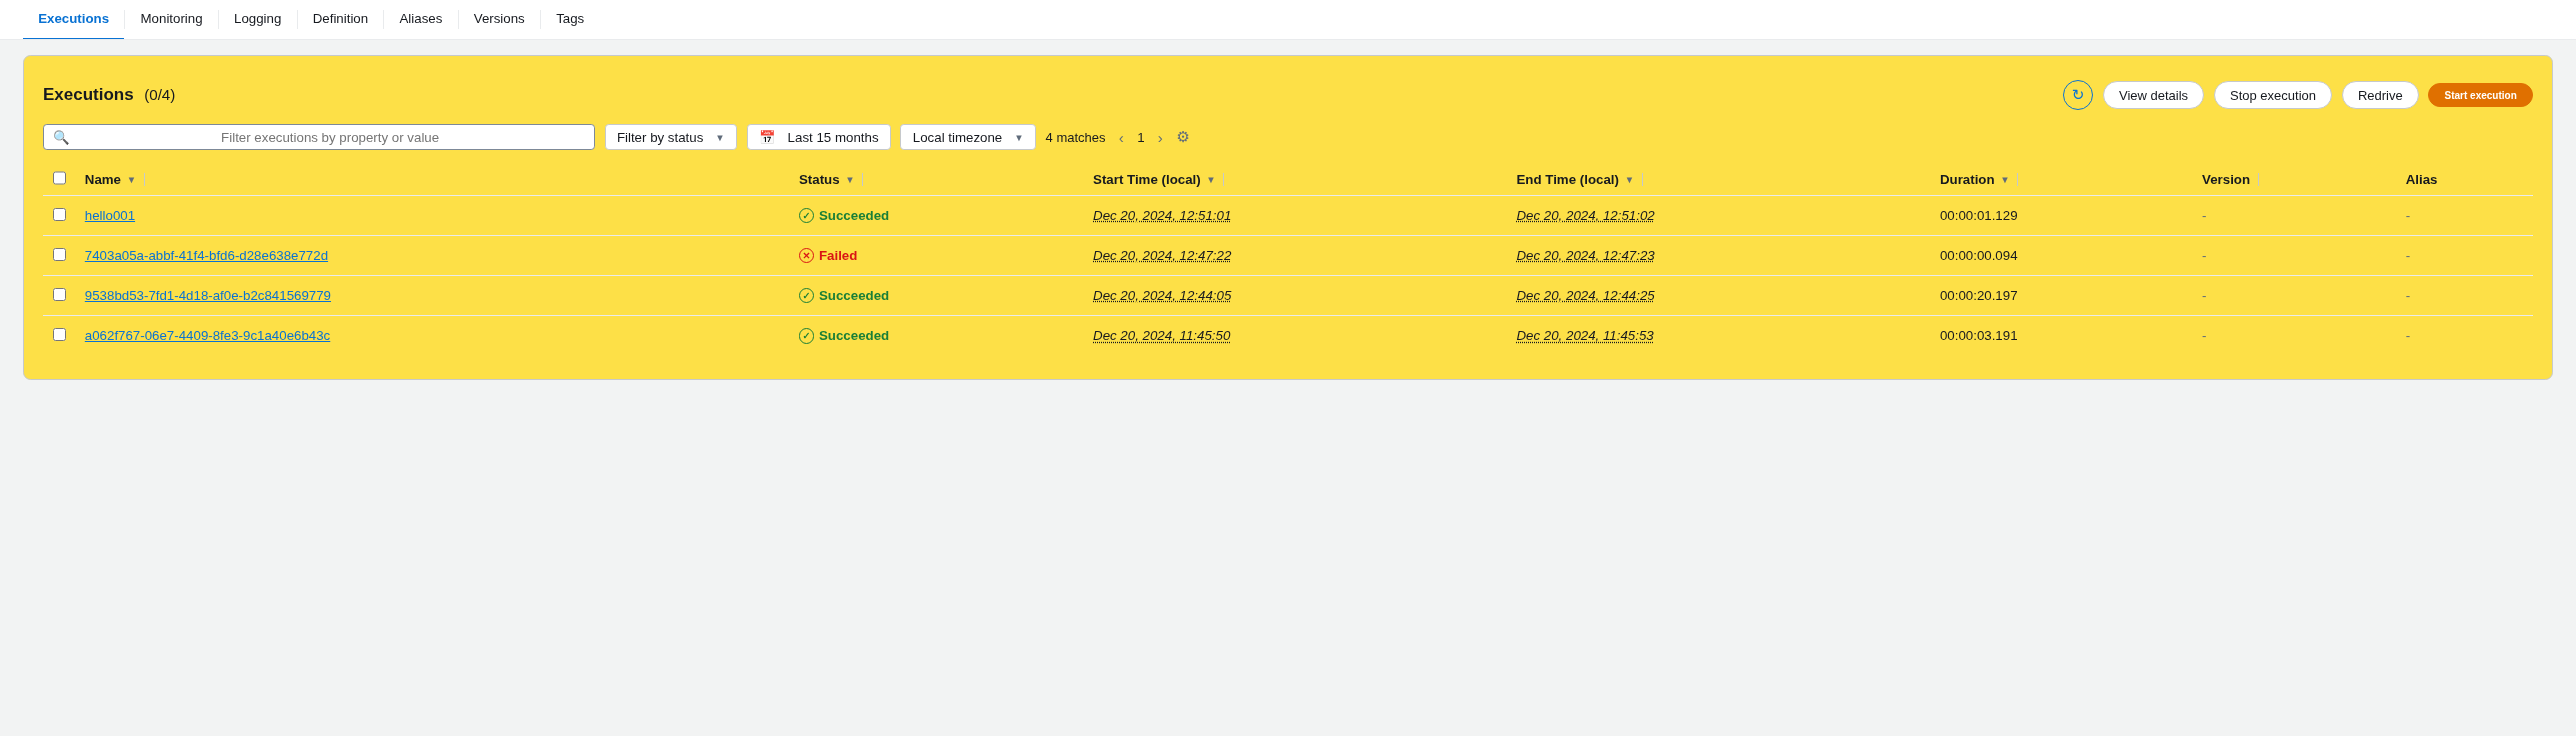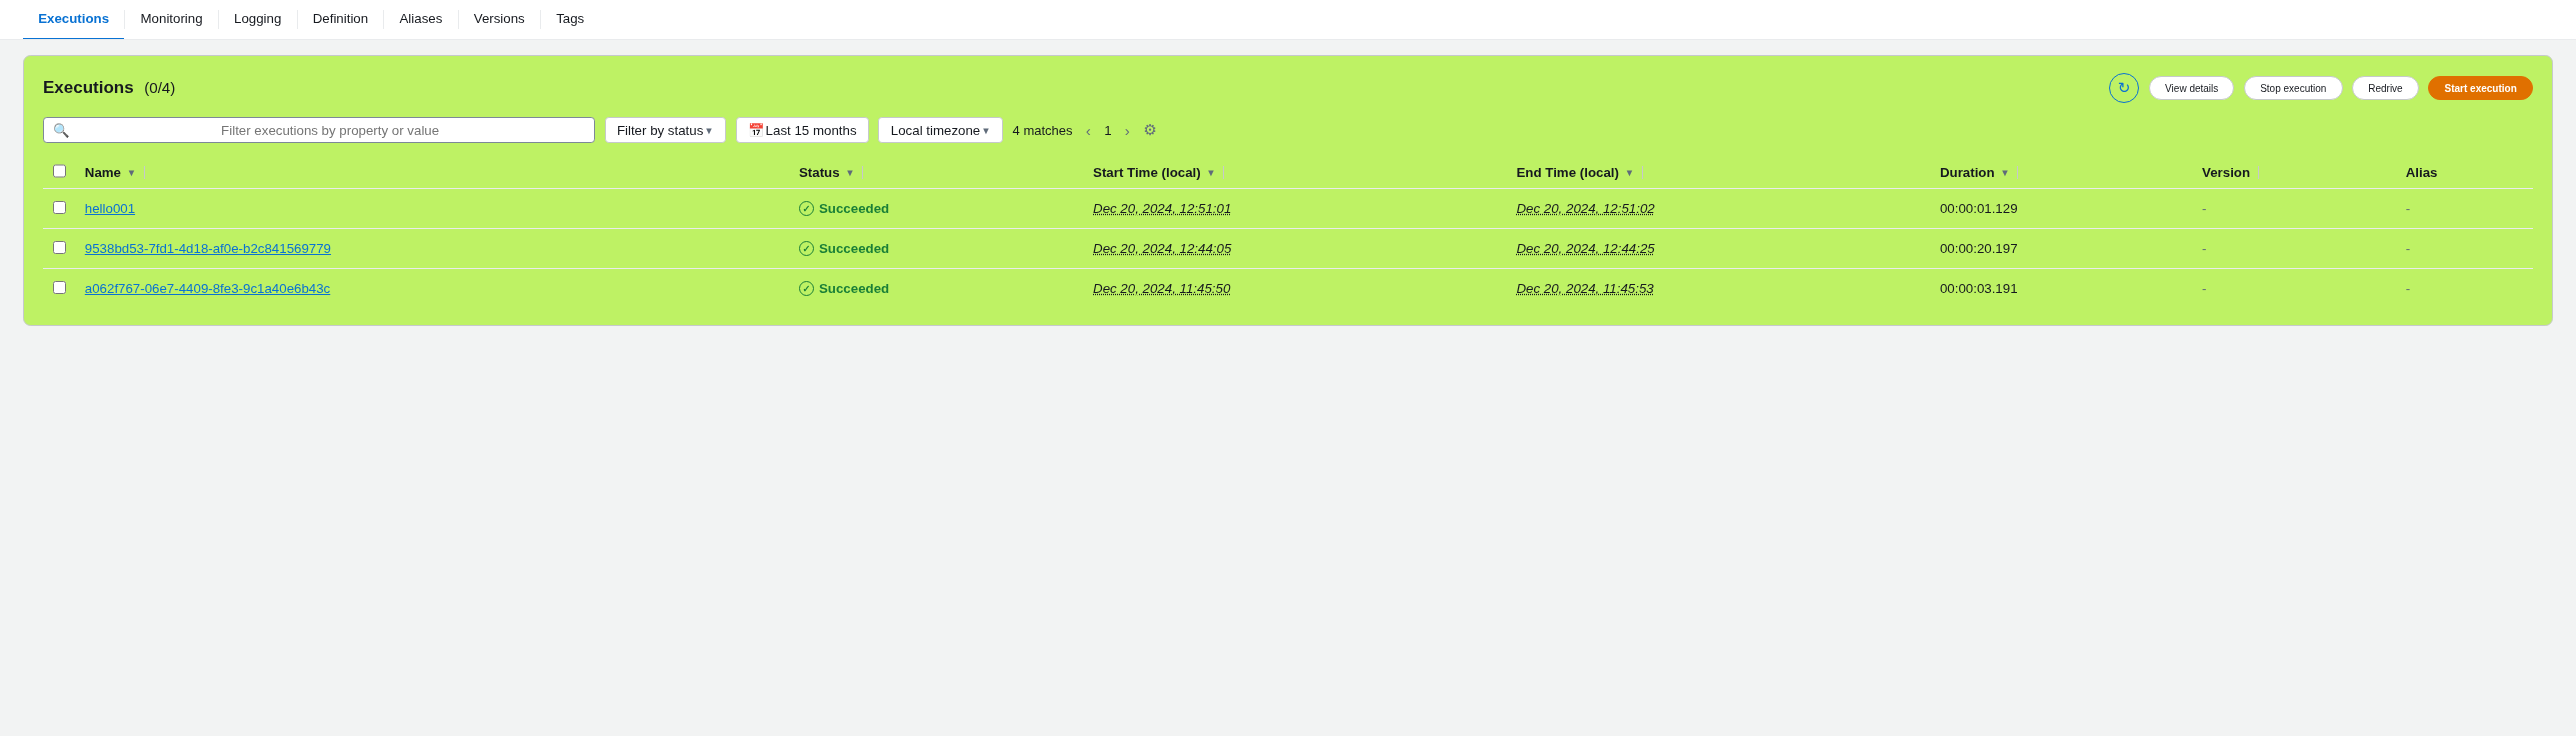--- a/index.html
+++ b/index.html
@@ -35,24 +35,24 @@
     .nav-tab-divider {
       width: 1px;
       height: 19px;
       background: #e9ebed;
       align-self: center;
     }
     .main-content {
       padding: 15.2px 23px;
     }
     .panel {
-      background: #bef264;
+      background: #fde047;
       border: 1px solid #c6c9cc;
       border-radius: 7.6px;
-      padding: 17px 19px;
+      padding: 24px 19px;
     }
     .panel-header {
       display: flex;
       align-items: center;
       justify-content: space-between;
       margin-bottom: 13.3px;
     }
     .panel-title {
       font-size: 17px;
       font-weight: 700;
@@ -61,21 +61,21 @@
     .header-actions {
       display: flex;
       align-items: center;
       gap: 9.5px;
     }
     .btn {
       border: 1px solid #c6c9cc;
       background: #fff;
       border-radius: 15.2px;
       padding: 5.7px 15.2px;
-      font-size: 10px;
+      font-size: 13px;
       cursor: pointer;
       color: #16191f;
       white-space: nowrap;
     }
     .btn-primary {
       background: #e07000;
       color: #fff;
       border: 1px solid #e07000;
       border-radius: 15.2px;
       padding: 5.7px 15.2px;
@@ -125,21 +125,21 @@
     .search-icon { color: #5f6b7a; font-size: 13.3px; }
     .filter-dropdown {
       border: 1px solid #c6c9cc;
       border-radius: 3.8px;
       padding: 4.8px 11.4px;
       font-size: 13.3px;
       background: #fff;
       cursor: pointer;
       display: flex;
       align-items: center;
-      gap: 1px;
+      gap: 12px;
       white-space: nowrap;
     }
     .filter-dropdown .caret { font-size: 9.5px; color: #5f6b7a; }
     .calendar-icon { font-size: 13.3px; color: #5f6b7a; }
     .matches-info {
       font-size: 13px;
       color: #16191f;
       white-space: nowrap;
     }
     .pagination {
@@ -375,20 +375,35 @@
               <td><a class="link-cell" href="#">hello001</a></td>
               <td>
                 <div class="status-succeeded">
                   <span class="status-icon-success">✓</span>
                   <span>Succeeded</span>
                 </div>
               </td>
               <td class="time-cell">Dec 20, 2024, 12:51:01</td>
               <td class="time-cell">Dec 20, 2024, 12:51:02</td>
               <td>00:00:01.129</td>
+              <td class="dash-cell">-</td>
+              <td class="dash-cell">-</td>
+            </tr>
+            <tr>
+              <td class="checkbox-cell"><input type="checkbox" style=""></td>
+              <td><a class="link-cell" href="#">7403a05a-abbf-41f4-bfd6-d28e638e772d</a></td>
+              <td>
+                <div class="status-failed">
+                  <span class="status-icon-failed">✕</span>
+                  <span>Failed</span>
+                </div>
+              </td>
+              <td class="time-cell">Dec 20, 2024, 12:47:22</td>
+              <td class="time-cell">Dec 20, 2024, 12:47:23</td>
+              <td>00:00:00.094</td>
               <td class="dash-cell">-</td>
               <td class="dash-cell">-</td>
             </tr>
             <tr>
               <td class="checkbox-cell"><input type="checkbox" style=""></td>
               <td><a class="link-cell" href="#">9538bd53-7fd1-4d18-af0e-b2c841569779</a></td>
               <td>
                 <div class="status-succeeded">
                   <span class="status-icon-success">✓</span>
                   <span>Succeeded</span>

